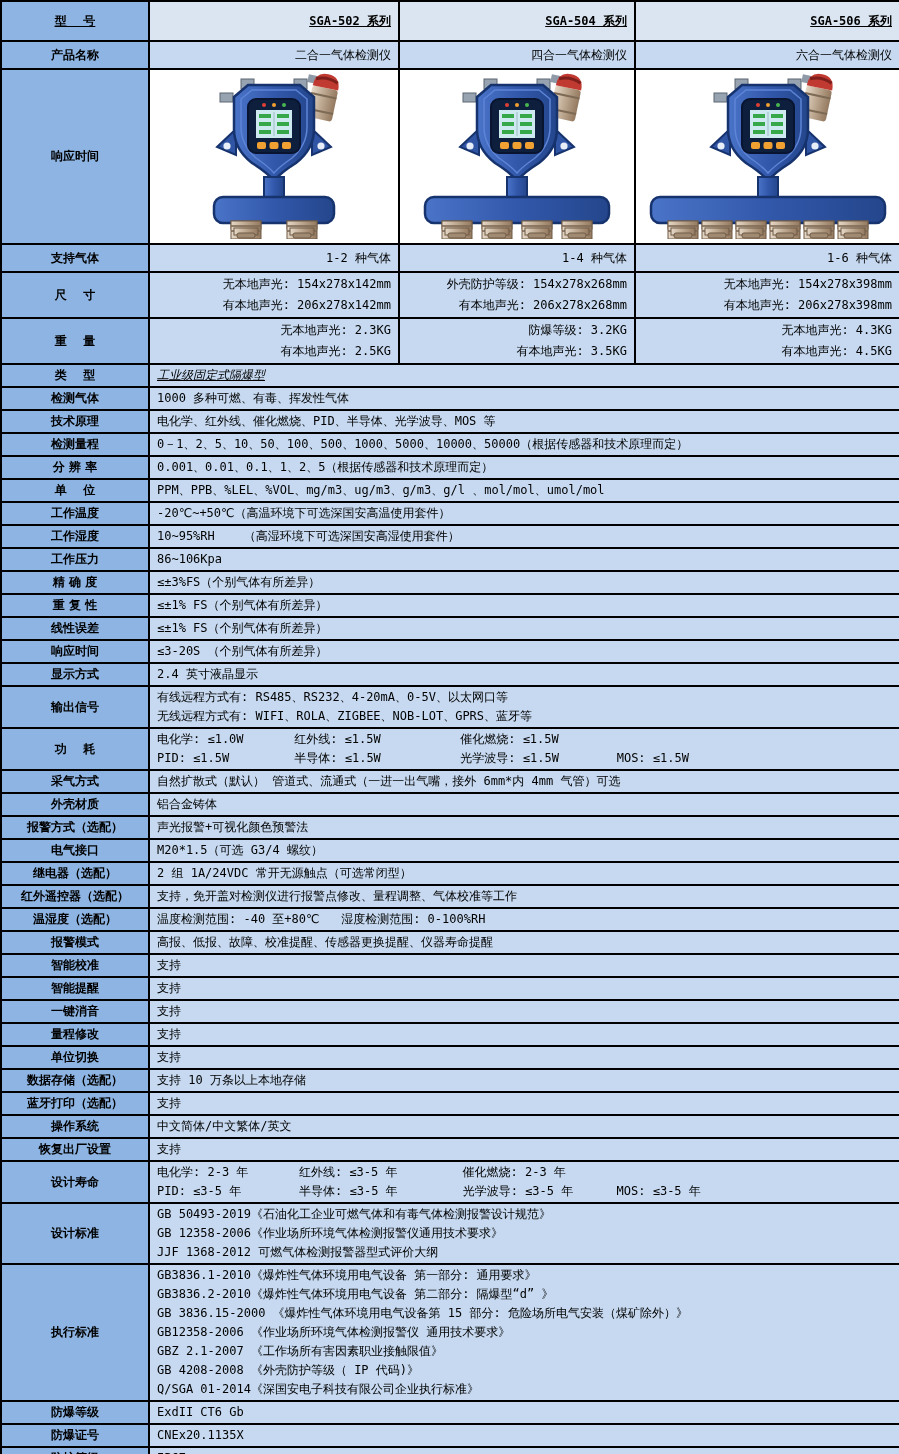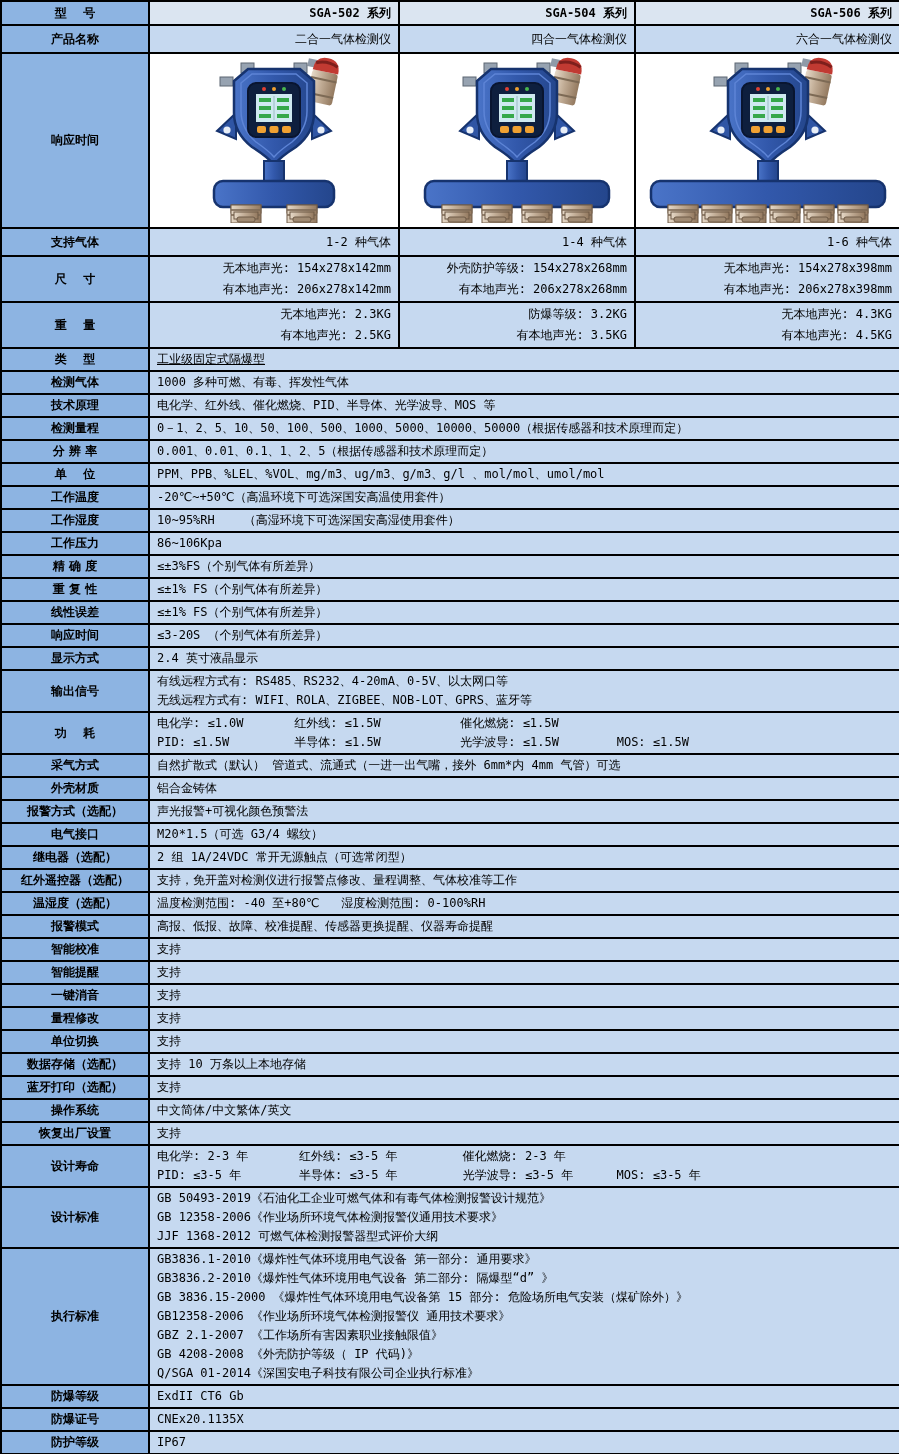--- a/index.html
+++ b/index.html
@@ -18,27 +18,27 @@
     font-weight:bold;font-size:13px;text-align:center;white-space:pre;
     font-family:"DejaVu Sans",sans-serif;
   }
   td.val{
     background:var(--value-bg);
     font-family:"DejaVu Sans Mono","DejaVu Sans",monospace;
   }
   td.val.hdr{background:var(--header-bg);font-weight:bold;text-align:center;}
   td.val.center{text-align:right;}
   td.img-cell{background:var(--image-bg);text-align:center;vertical-align:middle;padding:2px;}
-  tr.t-header{height:24px;}
+  tr.t-header{height:40px;text-decoration:underline;}
   tr.t-three{height:28px;}
   tr.t-three2{height:46px;border-radius:20px;}
   tr.t-images{height:167px;}
   tr.t-full{height:23px;}
   .ln{line-height:19px;white-space:pre-wrap;}
-  .ln.u{text-decoration:underline;}
+  .ln.u{text-decoration:underline;font-style:italic;}
   td.val.center .ln{line-height:21px;}
 </style>
 </head>
 <body>
 
 <table class="spec">
   <colgroup>
     <col style="width:148px">
       <col style="width:250px">
       <col style="width:236px">

